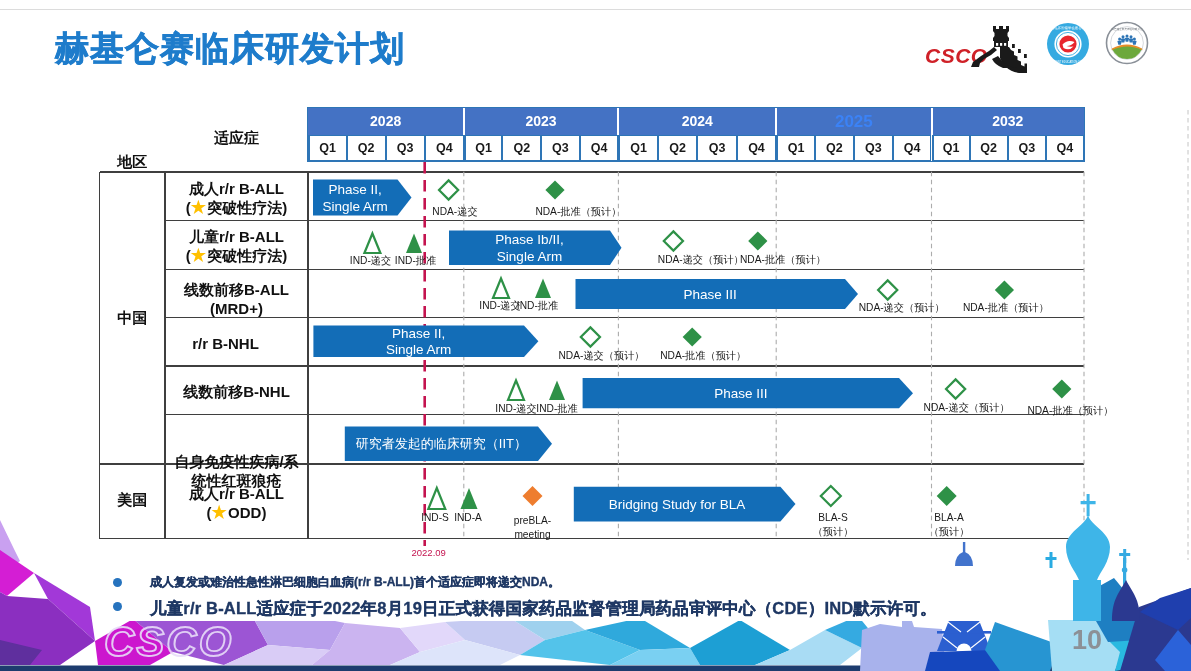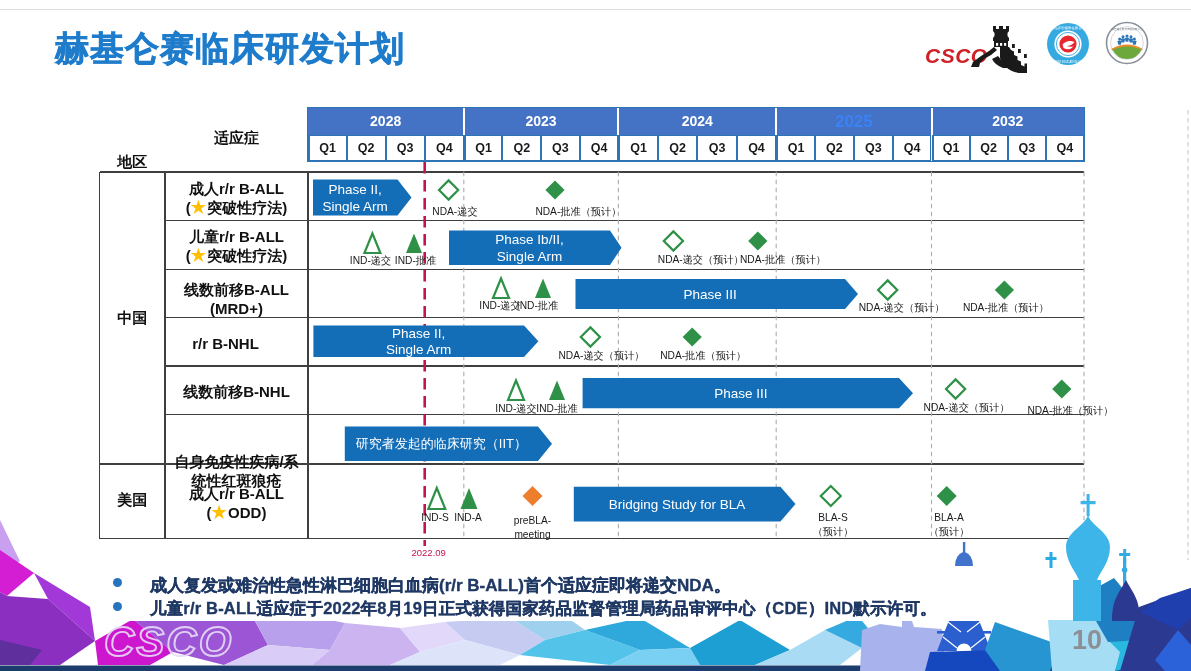--- a/index.html
+++ b/index.html
@@ -183,21 +183,21 @@
     <path d="M1123.2,549 l3,0 0,4 4,0 0,3 -4,0 0,7 -3,0 0,-7 -4,0 0,-3 4,0 z" fill="#35AAE2"></path>
     <path d="M1112,621 C1112,598 1120,592 1126,580 C1132,592 1140,598 1140,621 Z" fill="#2B3990"></path>
     <path d="M1088,515 C1091,526 1110,532 1110,547 C1110,562 1100,572 1097,580 L1101,580 L1101,621 L1073,621 L1073,580 L1079,580 C1076,572 1066,562 1066,547 C1066,532 1085,526 1088,515 Z" fill="#3EB5E8"></path>
     <path d="M1086.6,494 l3,0 0,7 6,0 0,3.2 -6,0 0,12 -3,0 0,-12 -6,0 0,-3.2 6,0 z" fill="#3EB5E8"></path>
     <path d="M1049.5,552 l3,0 0,5 4,0 0,3 -4,0 0,8 -3,0 0,-8 -4,0 0,-3 4,0 z" fill="#29ABE2"></path>
     <text x="104" y="656" font-size="42" font-weight="bold" font-style="italic" fill="none" stroke="#E8DDF8" stroke-width="1.9" letter-spacing="2" opacity="0.9">CSCO</text>
     <text x="1087" y="649" text-anchor="middle" font-size="27" font-weight="bold" fill="#8C9096">10</text>
   </svg>
 <div class="abs" style="left:113px;top:578px;width:9px;height:9px;border-radius:50%;background:#2673BE;"></div>
 <div class="abs" style="left:113px;top:602px;width:9px;height:9px;border-radius:50%;background:#2673BE;"></div>
-<div class="abs" style="left:150px;top:574px;font-size:17px;font-weight:bold;color:#1F3864;-webkit-text-stroke:0.35px #1F3864;">成人复发或难治性急性淋巴细胞白血病(r/r B-ALL)首个适应症即将递交NDA。</div>
+<div class="abs" style="left:150px;top:574px;font-size:12px;font-weight:bold;color:#1F3864;-webkit-text-stroke:0.35px #1F3864;">成人复发或难治性急性淋巴细胞白血病(r/r B-ALL)首个适应症即将递交NDA。</div>
 <div class="abs" style="left:150px;top:598px;font-size:16.5px;font-weight:bold;color:#1F3864;letter-spacing:0.18px;-webkit-text-stroke:0.35px #1F3864;">儿童r/r B-ALL适应症于2022年8月19日正式获得国家药品监督管理局药品审评中心（CDE）IND默示许可。</div>
 <svg class="abs" style="left:0;top:0;" width="1191" height="671" viewBox="0 0 1191 671">
     <text x="925" y="63" font-size="21" font-weight="bold" font-style="italic" fill="#CF2128" letter-spacing="0.5">CSCO</text>
     <g fill="#1a1a1a">
       <path d="M993,31 l0,-5 3,0 0,3 3,0 0,-3 4,0 0,3 3,0 0,-3 3,0 0,5 -1.5,2 0,3 1.5,2 0,3 -16,0 0,-3 1.5,-2 0,-3 z"></path>
       <path d="M994,41 l14,0 0,6 -14,0 z"></path>
       <rect x="996" y="43" width="2.2" height="2.8" fill="#fff"></rect>
       <rect x="1000" y="43" width="2.2" height="2.8" fill="#fff"></rect>
       <rect x="1004" y="43" width="2.2" height="2.8" fill="#fff"></rect>
       <path d="M1000,47 l9,0 2,3 3,1.5 0,3.5 3.5,1.5 0,3.5 3.5,1.5 0,3.5 3.5,1.5 0,-3 2.5,0 0,9.5 -8,0 q-8,-1 -13,-6 q-4,-4 -6,-9 z"></path>

